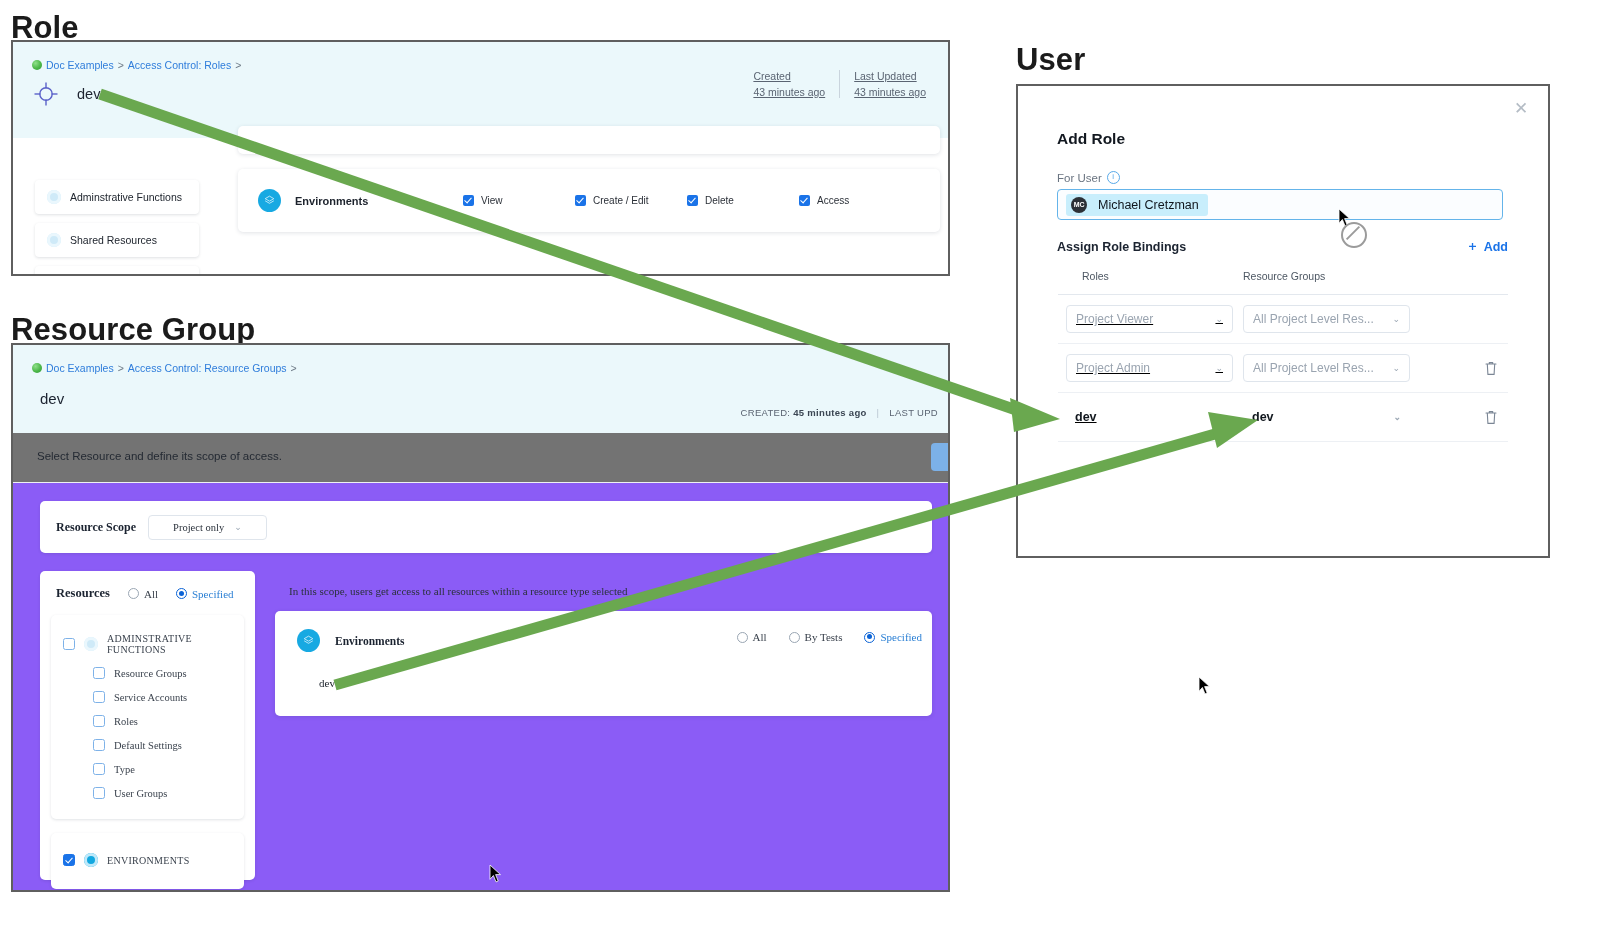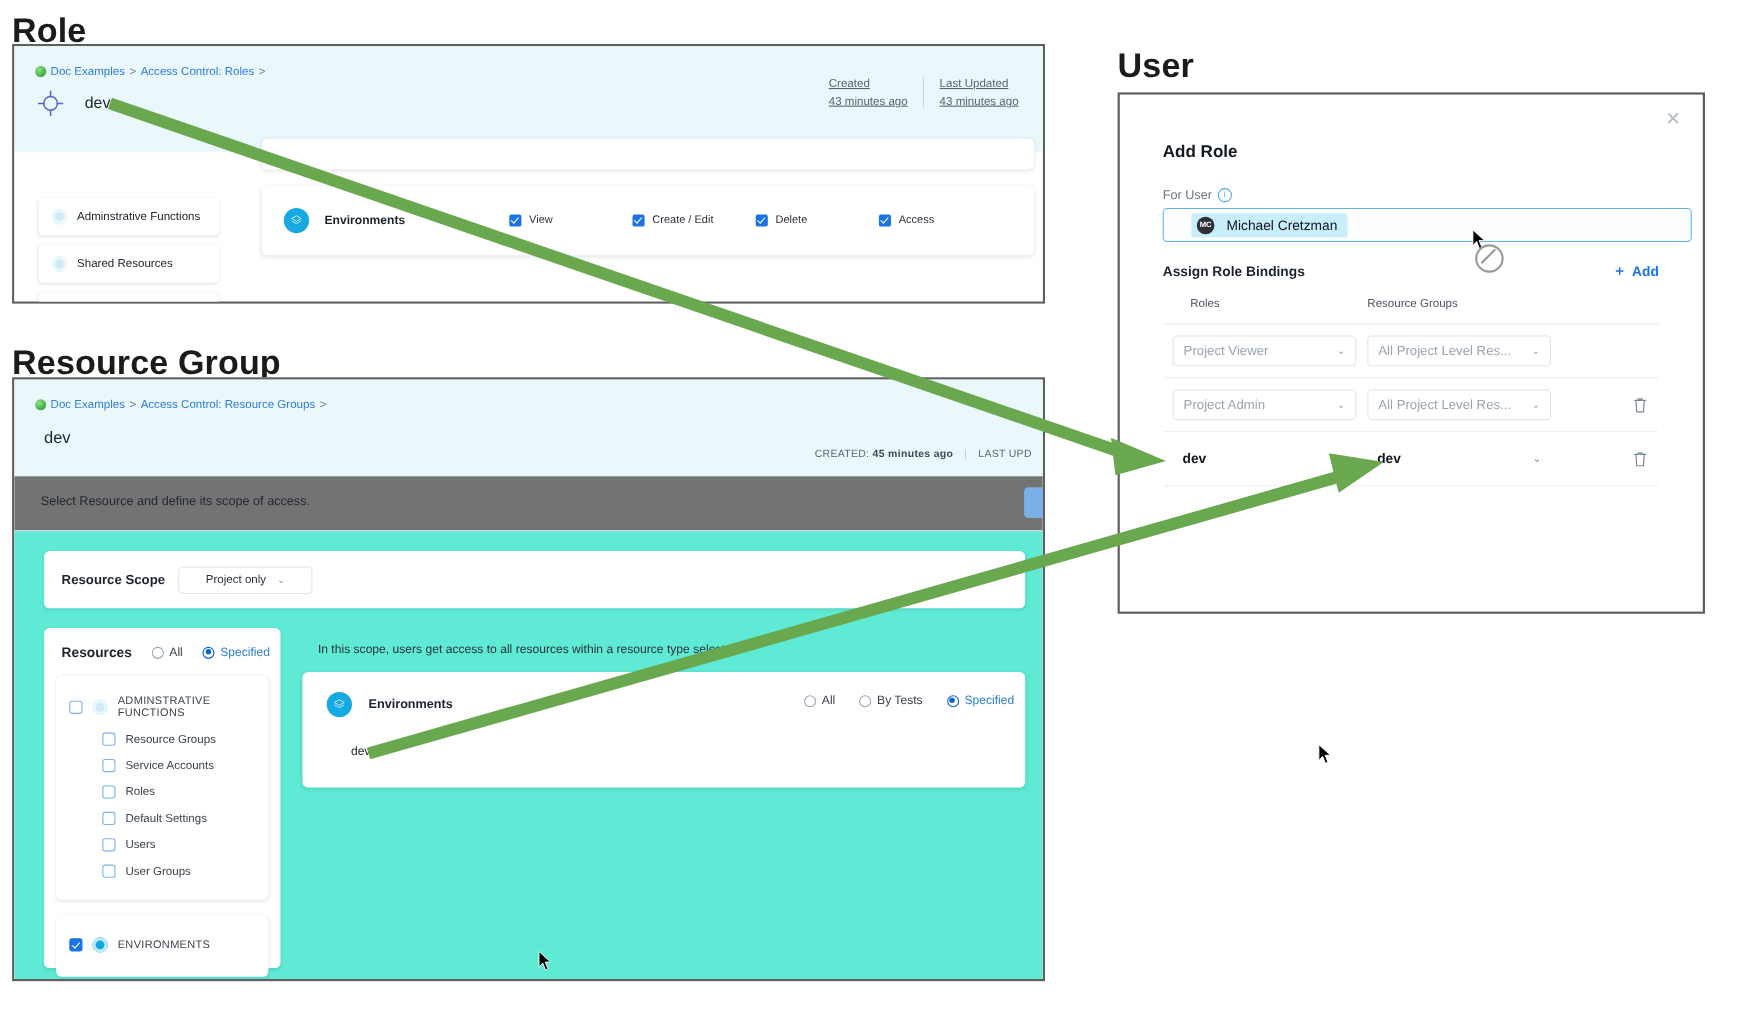--- a/index.html
+++ b/index.html
@@ -54,21 +54,21 @@
   .rghdr{position:absolute;left:0;top:0;width:100%;height:88px;background:#ebf8fb;box-sizing:border-box;}
   .rg-title{position:absolute;left:27px;top:45px;font-size:15px;color:#1b2330;}
   .rg-meta{position:absolute;right:10px;top:62px;font-size:9.5px;color:#5a6472;letter-spacing:.3px;white-space:nowrap;}
   .rg-meta b{color:#3b4653;font-weight:700;}
   .rg-meta .divider{display:inline-block;padding:0 7px;color:#b9c6d1;}
 
   .rg-sub{position:absolute;left:0;top:88px;width:100%;height:50px;background:#737373;border-bottom:1px solid #eef1f4;box-sizing:border-box;}
   .rg-sub-text{position:absolute;left:24px;top:17px;font-size:11.5px;color:#242a33;}
   .save-btn{position:absolute;left:918px;top:10px;width:60px;height:28px;background:#7cb1e8;border-radius:4px;color:#fff;font-size:12px;display:flex;align-items:center;justify-content:center;font-weight:600;}
 
-  .rg-body{position:absolute;left:0;top:138px;right:0;bottom:0;background:#5eead4;}
+  .rg-body{position:absolute;left:0;top:138px;right:0;bottom:0;background:#8b5cf6;font-family:Liberation Serif, serif;}
   .scope-card{position:absolute;left:27px;top:18px;right:16px;height:52px;background:#fff;border-radius:5px;box-shadow:0 1px 3px rgba(25,40,60,.12);display:flex;align-items:center;padding-left:16px;box-sizing:border-box;}
   .scope-lbl{font-size:12px;font-weight:700;color:#1b2330;margin-right:12px;}
   .sel{height:25px;min-width:90px;border:1px solid #dfe5ec;border-radius:4px;display:flex;align-items:center;justify-content:space-between;padding:0 24px;font-size:10.5px;color:#2a313b;background:#fff;box-sizing:border-box;}
   .caret{font-size:9px;color:#9aa6b3;margin-left:10px;}
 
   .res-panel{position:absolute;left:27px;top:88px;width:215px;bottom:10px;background:#fff;border-radius:5px;box-shadow:0 1px 3px rgba(25,40,60,.12);box-sizing:border-box;}
   .res-head{display:flex;align-items:center;padding:15px 0 0 16px;gap:18px;}
   .res-head .t{font-size:12.5px;font-weight:700;color:#1b2330;}
   .radio{display:flex;align-items:center;gap:5px;font-size:11px;color:#39414c;}
   .rd{width:11px;height:11px;border-radius:50%;border:1.5px solid #9aa6b3;box-sizing:border-box;flex:0 0 auto;}
@@ -90,33 +90,33 @@
   .env-name{font-size:11.5px;font-weight:700;color:#1b2330;margin-left:15px;}
   .env-radios{position:absolute;right:10px;top:20px;display:flex;gap:22px;}
   .env-item{position:absolute;left:44px;top:66px;font-size:11px;color:#20262f;}
 
   
   #user-panel{left:1016px;top:84px;width:534px;height:474px;}
   .modal-close{position:absolute;right:18px;top:14px;width:18px;height:18px;color:#b4bcc5;font-size:17px;line-height:18px;text-align:center;}
   .modal-title{position:absolute;left:39px;top:44px;font-size:15.5px;font-weight:700;color:#121820;}
   .for-user{position:absolute;left:39px;top:85px;font-size:11.5px;color:#6a7481;display:flex;align-items:center;gap:5px;}
   .info-i{width:11px;height:11px;border-radius:50%;border:1px solid #58a9e8;color:#58a9e8;font-size:8px;line-height:10px;text-align:center;font-style:normal;display:inline-block;}
-  .user-field{position:absolute;left:39px;top:103px;width:481px;height:31px;border:1.5px solid #64b4ea;border-radius:4px;background:#fbfdff;box-sizing:border-box;display:flex;align-items:center;padding-left:25px;}
+  .user-field{position:absolute;left:39px;top:103px;width:446px;height:31px;border:1.5px solid #64b4ea;border-radius:4px;background:#fbfdff;box-sizing:border-box;display:flex;align-items:center;padding-left:8px;}
   .user-chip{display:flex;align-items:center;gap:11px;background:#c8eefc;border-radius:3px;padding:3px 9px 3px 5px;}
   .avatar{width:16px;height:16px;border-radius:50%;background:#2c3137;color:#fff;font-size:7px;display:flex;align-items:center;justify-content:center;font-weight:700;letter-spacing:-.2px;}
   .chipname{font-size:12.5px;color:#10161d;}
   .arb{position:absolute;left:39px;top:154px;font-size:12.5px;font-weight:700;color:#1b2330;}
   .add-btn{position:absolute;right:40px;top:152px;font-size:12.5px;color:#1a73e8;font-weight:600;display:flex;align-items:center;gap:5px;}
 
   .bind-table{position:absolute;left:40px;right:40px;top:184px;}
   .bind-head{display:flex;font-size:10.5px;color:#4d5763;padding-bottom:12px;border-bottom:1px solid #e3e8ee;}
   .bind-head .c1{width:185px;padding-left:24px;box-sizing:border-box;}
   .bind-head .c2{flex:1;}
   .bind-row{display:flex;align-items:center;height:48px;border-bottom:1px solid #edf0f4;}
-  .bind-row .c1{width:185px;padding-left:8px;box-sizing:border-box;}
+  .bind-row .c1{width:185px;padding-left:8px;box-sizing:border-box;text-decoration:underline;}
   .bind-row .c2{width:185px;}
   .bind-row .c3{flex:1;display:flex;justify-content:flex-end;padding-right:10px;}
   .dsel{height:28px;width:167px;border:1px solid #dfe5ec;border-radius:4px;display:flex;align-items:center;justify-content:space-between;padding:0 9px;font-size:12px;color:#9aa4b0;box-sizing:border-box;background:#fff;}
   .plain{font-size:12.5px;color:#10161d;font-weight:700;display:flex;align-items:center;justify-content:space-between;width:167px;padding:0 9px;box-sizing:border-box;}
   .trash{width:14px;height:16px;}
 
   
   .arrows{position:absolute;left:0;top:0;width:1600px;height:926px;pointer-events:none;}
 
   
@@ -288,21 +288,21 @@
           <div class="grow child">
             <span class="bx"></span>
             <span>Roles</span>
           </div>
           <div class="grow child">
             <span class="bx"></span>
             <span>Default Settings</span>
           </div>
           <div class="grow child">
             <span class="bx"></span>
-            <span>Users</span>
+            <span>Type</span>
           </div>
           <div class="grow child">
             <span class="bx"></span>
             <span>User Groups</span>
           </div>
         </div>
 
         <div class="group-box" style="padding:14px 0 16px 0;">
           <div class="grow">
             <span class="bx on"></span>

